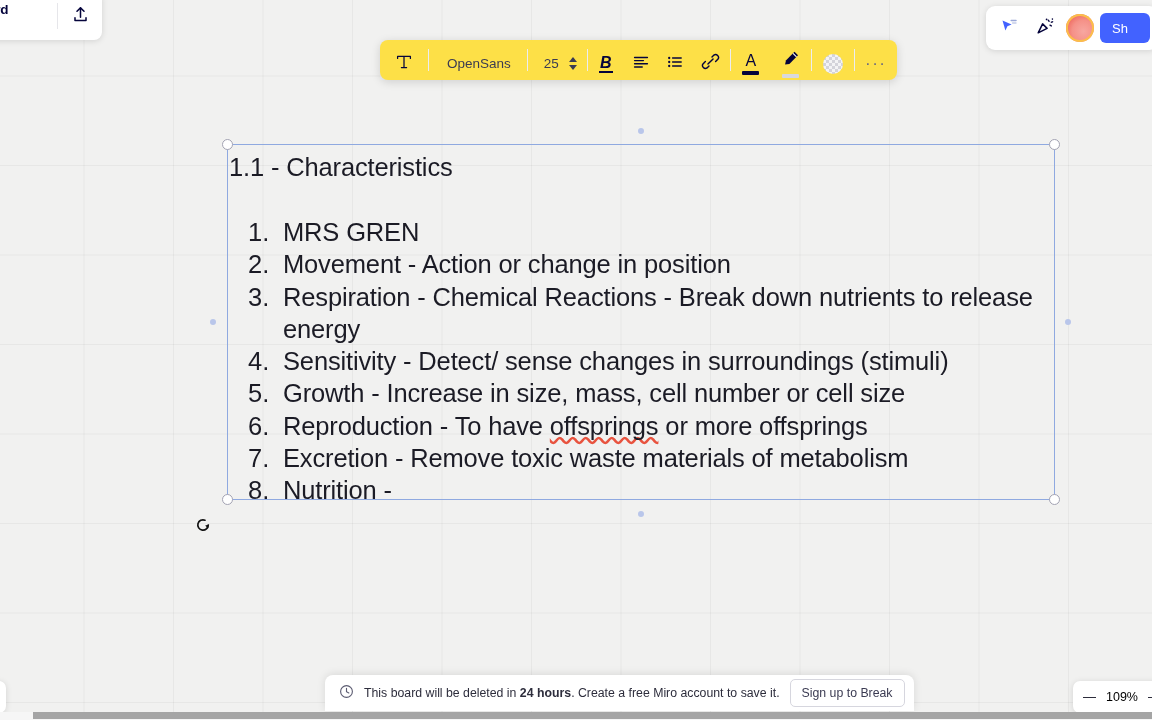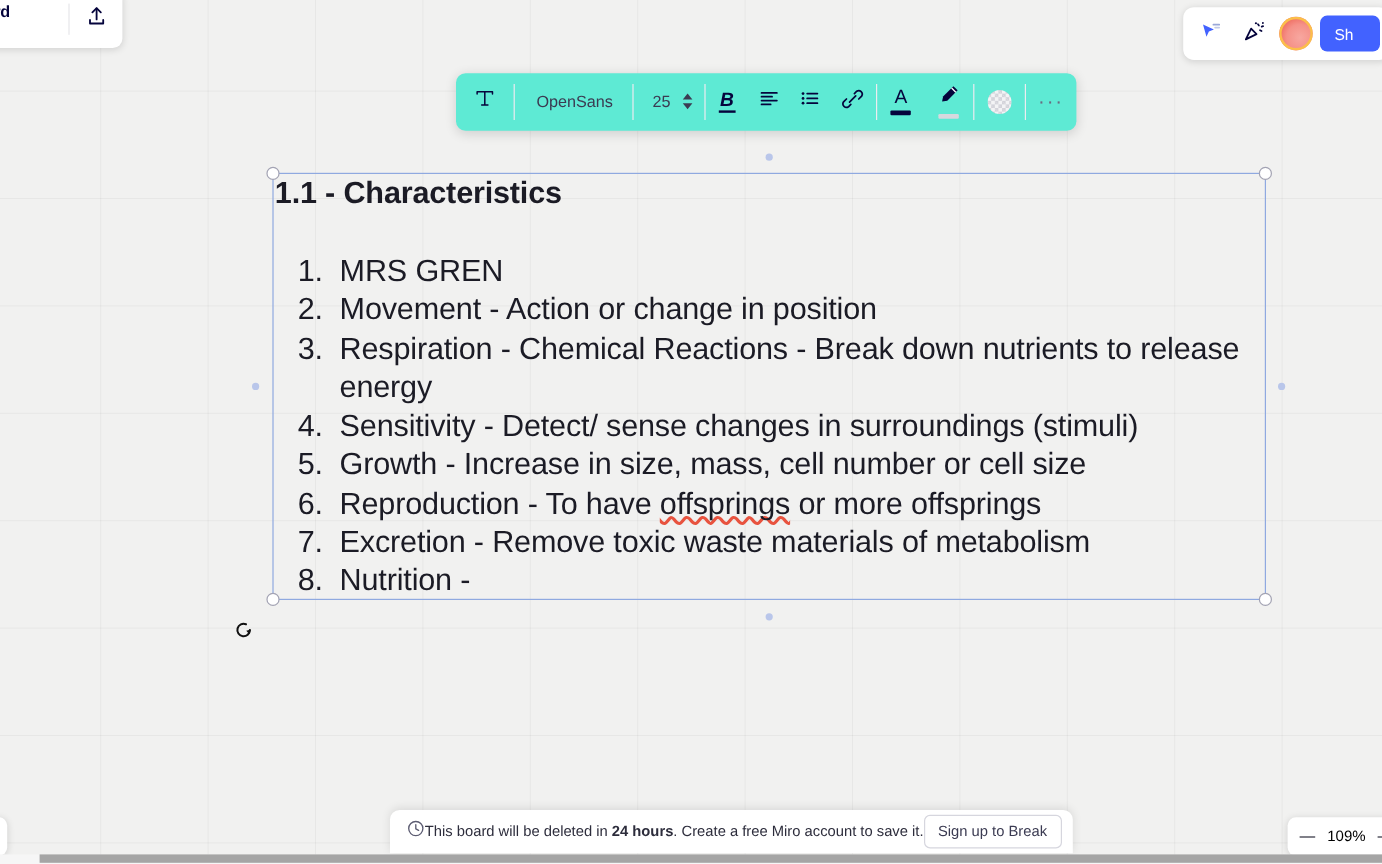--- a/index.html
+++ b/index.html
@@ -122,23 +122,23 @@
     align-items: center;
     cursor: pointer;
     white-space: nowrap;
     overflow: hidden;
   }
 
   
   .text-toolbar {
     position: absolute;
     left: 380px;
-    top: 61px;
-    height: 48px;
-    background: #5eead4;
+    top: 40px;
+    height: 40px;
+    background: #fde047;
     border-radius: 8px;
     box-shadow: 0 2px 10px rgba(0,0,0,0.14);
     display: flex;
     align-items: stretch;
     z-index: 50;
   }
   .tt-sep {
     width: 1px;
     background: #ececf0;
     margin: 9px 0;
@@ -273,24 +273,24 @@
     top: 144px;
     width: 824px;
     z-index: 12;
     color: #1b1b25;
     font-size: 25.5px;
     line-height: 32.2px;
     letter-spacing: -0.15px;
   }
   .heading {
     margin: 0;
-    padding-top: 1px;
+    padding-top: 7px;
     font-size: 25.5px;
     line-height: 33px;
-    font-weight: bold;
+    font-weight: normal;
   }
   .spacer-line { height: 32px; }
   ol.char-list {
     margin: 0;
     padding-left: 47px;
     list-style-position: outside;
   }
   ol.char-list li {
     padding-left: 7px;
     line-height: 32.3px;
@@ -325,20 +325,21 @@
     position: absolute;
     left: 325px;
     top: 675px;
     height: 36px;
     background: #fff;
     border-radius: 8px 8px 0 0;
     box-shadow: 0 -1px 8px rgba(0,0,0,0.10);
     display: flex;
     align-items: center;
     padding: 0 9px 0 14px;
+    gap: 10px;
     z-index: 45;
   }
   .banner-text {
     font-size: 12.3px;
     color: #2d2d3c;
     white-space: nowrap;
   }
   .banner-text b { font-weight: bold; }
   .signup-btn {
     height: 26px;

